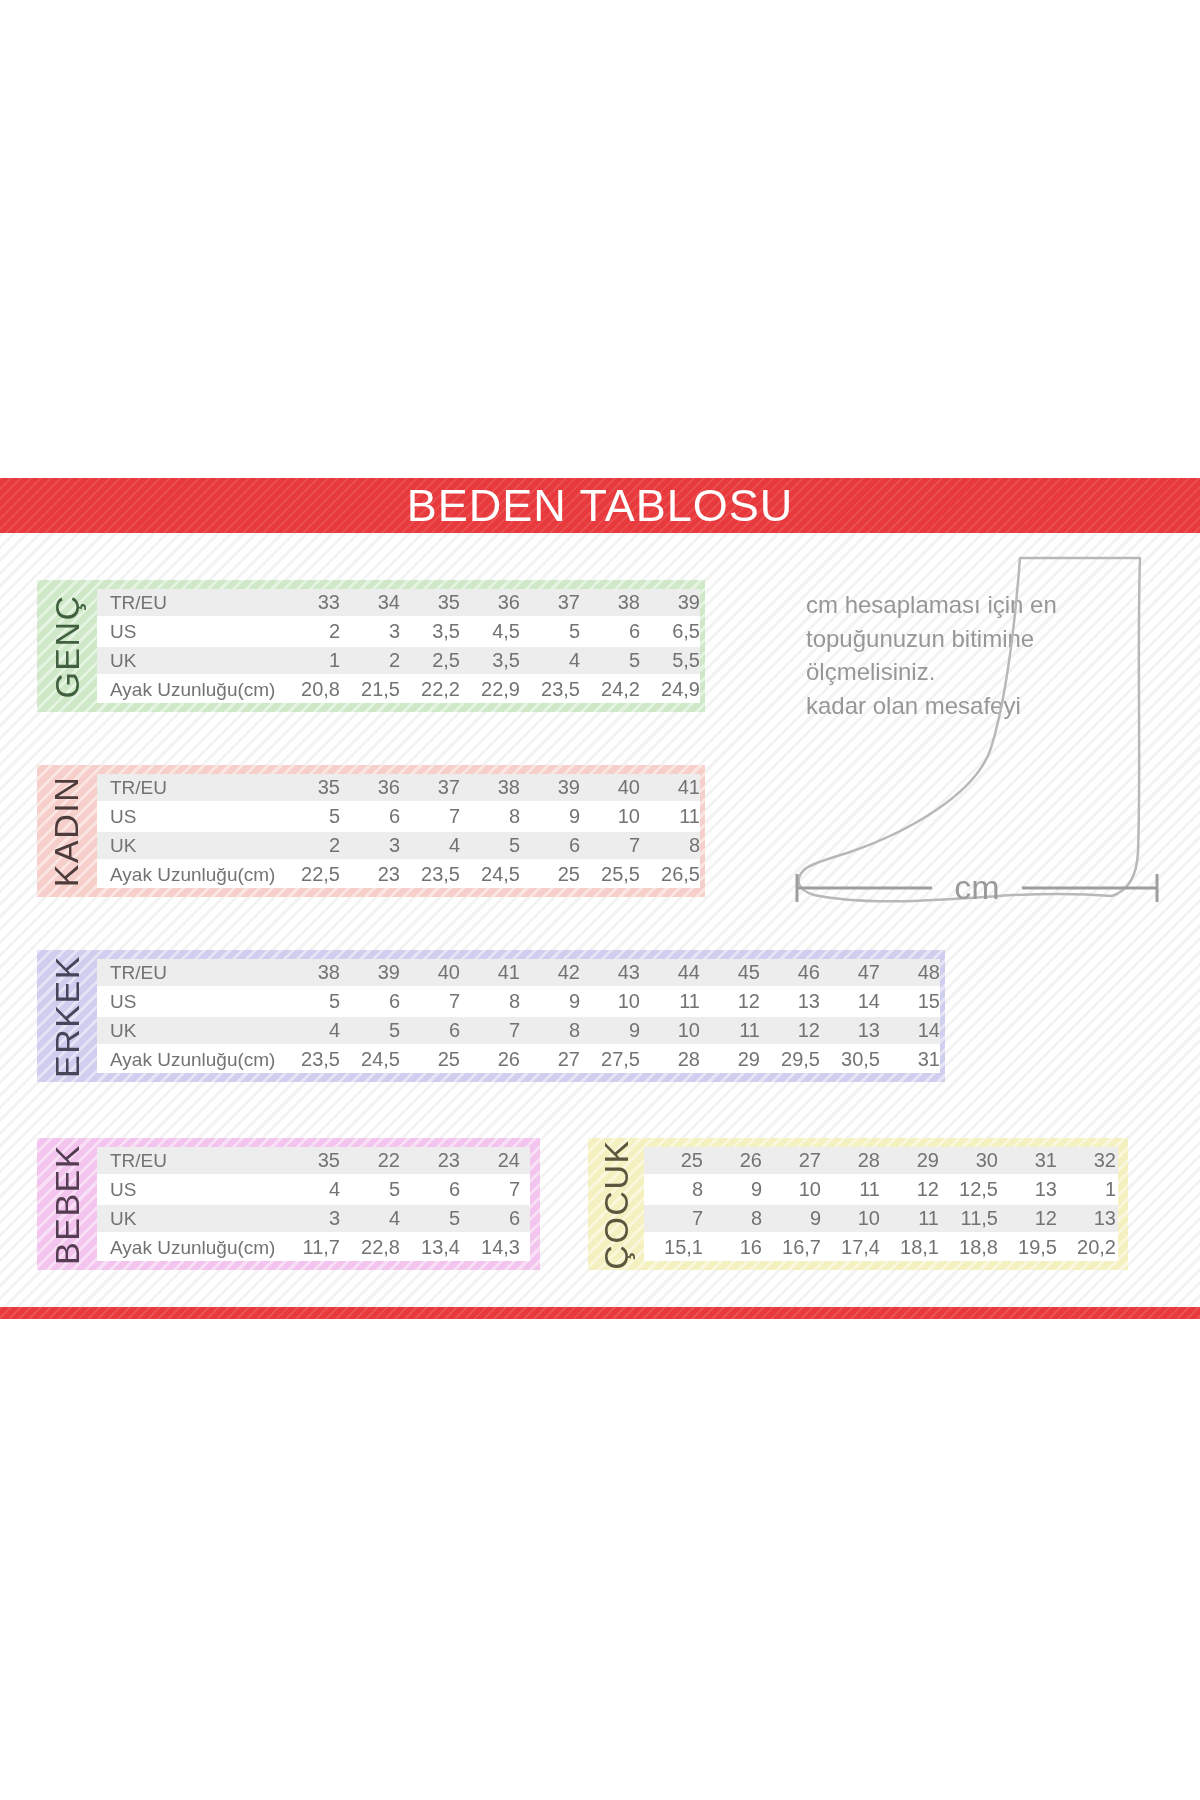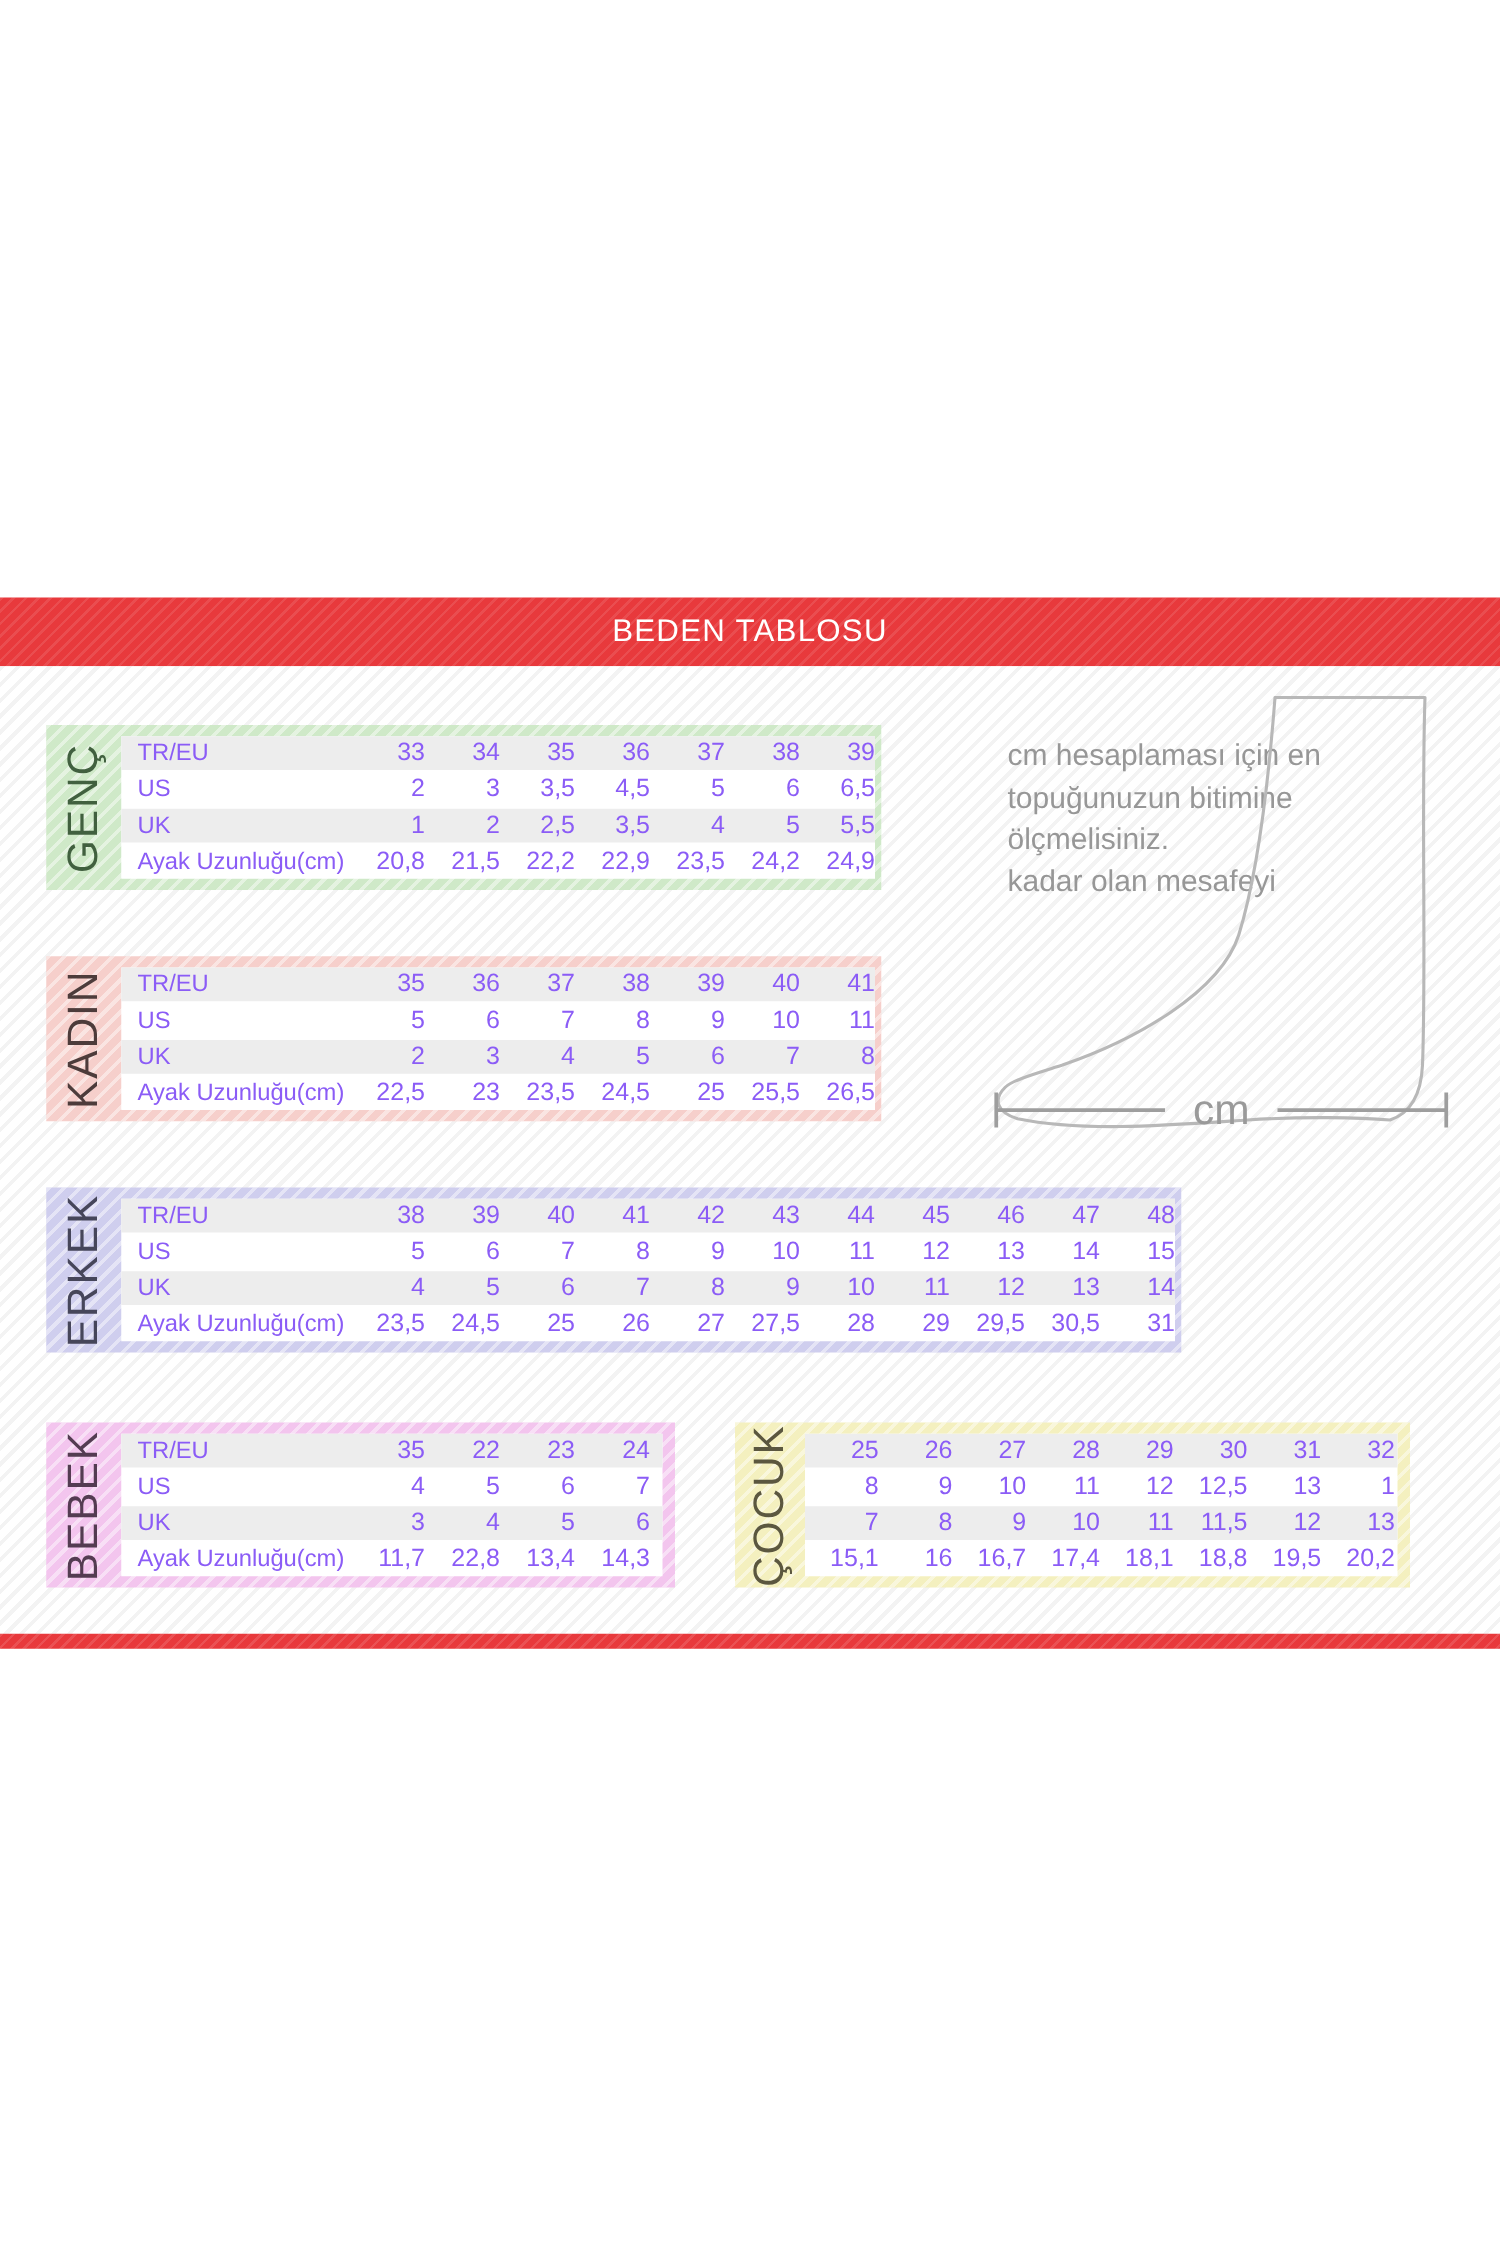--- a/index.html
+++ b/index.html
@@ -4,38 +4,38 @@
 <style>
   html,body{margin:0;padding:0;background:#fff;}
   #page{position:relative;width:1200px;height:1800px;background:#ffffff;overflow:hidden;
         font-family:"Liberation Sans",sans-serif;}
 
   
   .banner{position:absolute;left:0;top:478px;width:1200px;height:55px;
           background-color:#e8393c;
           background-image:repeating-linear-gradient(135deg, rgba(255,255,255,0.10) 0 2px, rgba(255,255,255,0) 2px 7px);
           display:flex;align-items:center;justify-content:center;}
-  .banner-title{color:#ffffff;font-size:25px;letter-spacing:1px;}
+  .banner-title{color:#ffffff;font-size:45px;letter-spacing:1px;}
 
   
   .content-bg{position:absolute;left:0;top:533px;width:1200px;height:774px;
           background-image:repeating-linear-gradient(135deg, #f3f3f3 0 3px, #ffffff 3px 9px);}
 
   
   .bottom-bar{position:absolute;left:0;top:1307px;width:1200px;height:12px;
           background-color:#e8393c;
           background-image:repeating-linear-gradient(135deg, rgba(255,255,255,0.12) 0 2px, rgba(255,255,255,0) 2px 7px);}
 
   
   .frame{position:absolute;display:flex;}
   .vstrip{width:60px;display:flex;align-items:center;justify-content:center;flex:none;}
   .vlabel{transform:rotate(-90deg);white-space:nowrap;font-size:34px;letter-spacing:1.5px;}
   .grid{flex:1;background:#ffffff;margin:9px 10px 9px 0;}
   .trow{display:flex;height:27px;margin-bottom:2px;align-items:center;
-        font-size:20px;color:#8b5cf6;}
+        font-size:20px;color:#737373;}
   .trow:last-child{margin-bottom:11px;}
   .trow.shaded{background:#ededed;}
   .tlabel{width:170px;padding-left:13px;flex:none;text-align:left;font-size:19px;
           white-space:nowrap;overflow:hidden;}
   .tcell{width:60px;flex:none;text-align:right;}
 
   .pos-0{left:37px;top:580px;width:668px;height:132px;}
   .pos-1{left:37px;top:765px;width:668px;height:132px;}
   .pos-2{left:37px;top:950px;width:908px;height:132px;}
   .pos-3{left:37px;top:1138px;width:503px;height:132px;}

